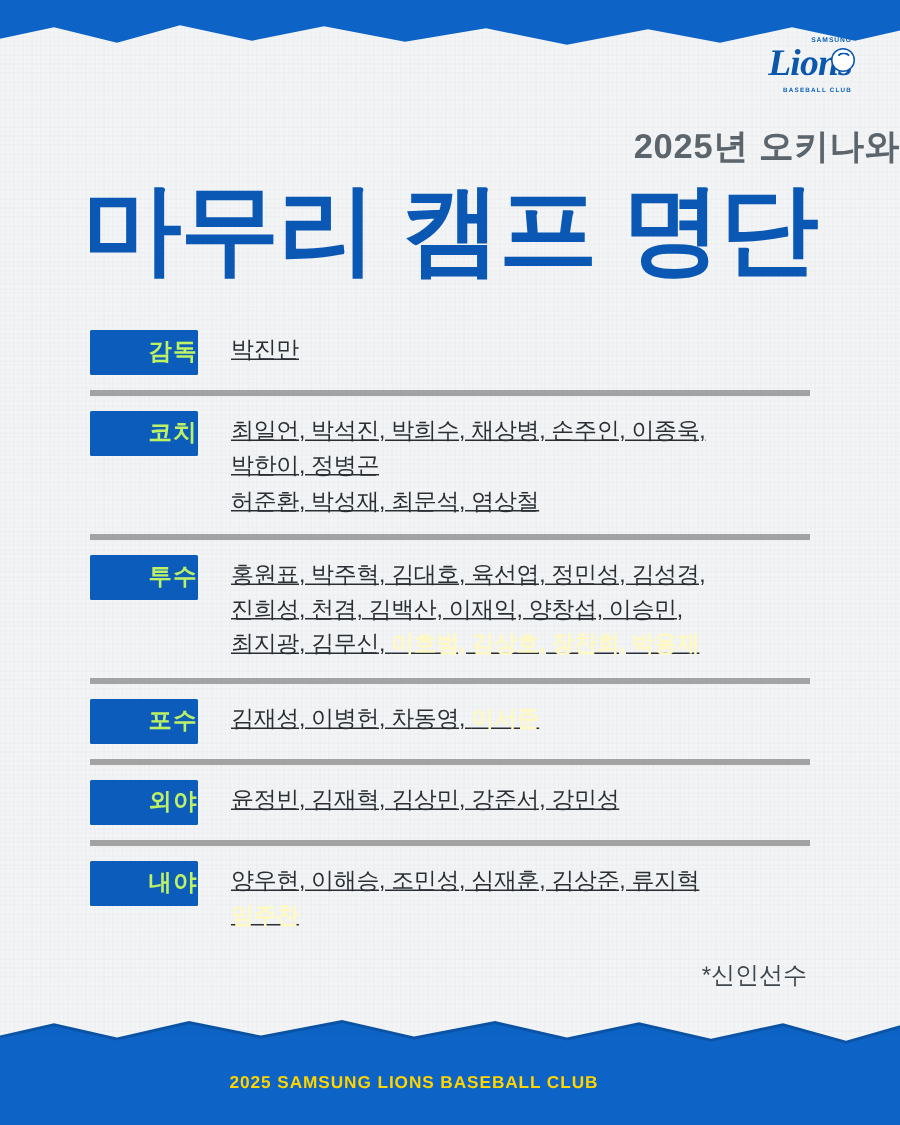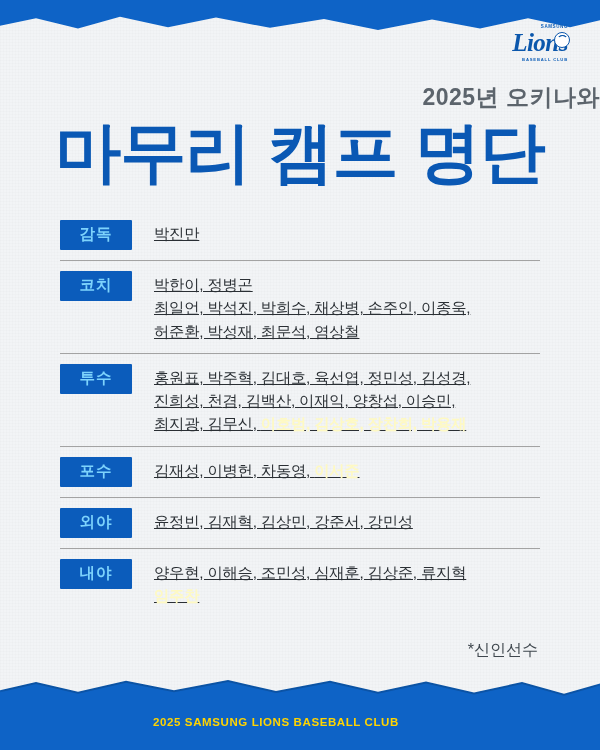--- a/index.html
+++ b/index.html
@@ -157,30 +157,30 @@
     left: 60px;
     top: 210px;
     width: 480px;
   }
   .row {
     display: flex;
     align-items: flex-start;
     padding: 10px 0 10px 0;
     min-height: 40px;
   }
-  .row + .row { border-top: 1px solid #a3a3a3; }
+  .row + .row { border-top: 4px solid #a3a3a3; }
 
   .tag {
     flex: 0 0 72px;
     margin-right: 22px;
     background: #0b5cbb;
-    color: #7dd3fc;
+    color: #bef264;
     font-size: 15.5px;
     font-weight: bold;
-    text-align: center;
+    text-align: right;
     padding: 4px 0 5px 0;
     letter-spacing: 1px;
     border-radius: 1px;
   }
   .names {
     flex: 1 1 auto;
     font-size: 15.3px;
     color: #2a2f34;
     line-height: 1.52;
     padding-top: 2px;
@@ -236,22 +236,22 @@
   <div class="roster">
       <div class="row">
         <div class="tag">감독</div>
         <div class="names">
           <div><span>박진만</span></div>
         </div>
       </div>
       <div class="row">
         <div class="tag">코치</div>
         <div class="names">
+          <div><span>최일언, 박석진, 박희수, 채상병, 손주인, 이종욱,</span></div>
           <div><span>박한이, 정병곤</span></div>
-          <div><span>최일언, 박석진, 박희수, 채상병, 손주인, 이종욱,</span></div>
           <div><span>허준환, 박성재, 최문석, 염상철</span></div>
         </div>
       </div>
       <div class="row">
         <div class="tag">투수</div>
         <div class="names">
           <div><span>홍원표, 박주혁, 김대호, 육선엽, 정민성, 김성경,</span></div>
           <div><span>진희성, 천</span><span>겸, 김백산, 이재익, 양창섭, 이승민,</span></div>
           <div><span>최지광, 김무신, </span><span class="rookie">이호범, 김상호, 장찬희, 박용재</span></div>
         </div>

